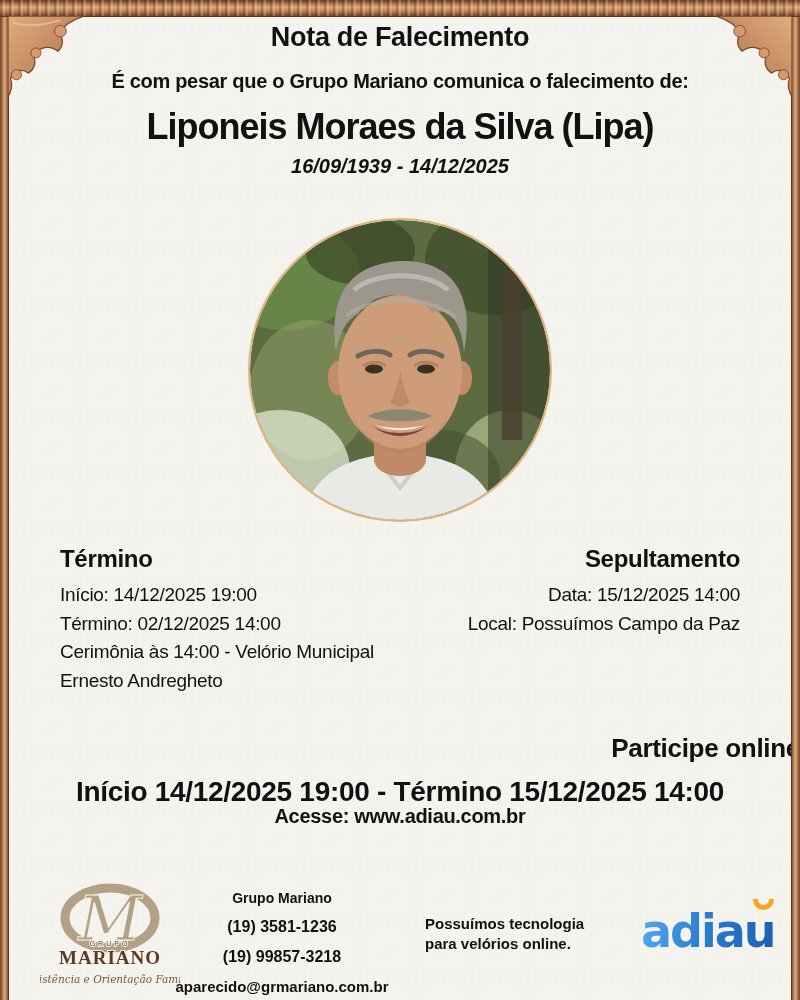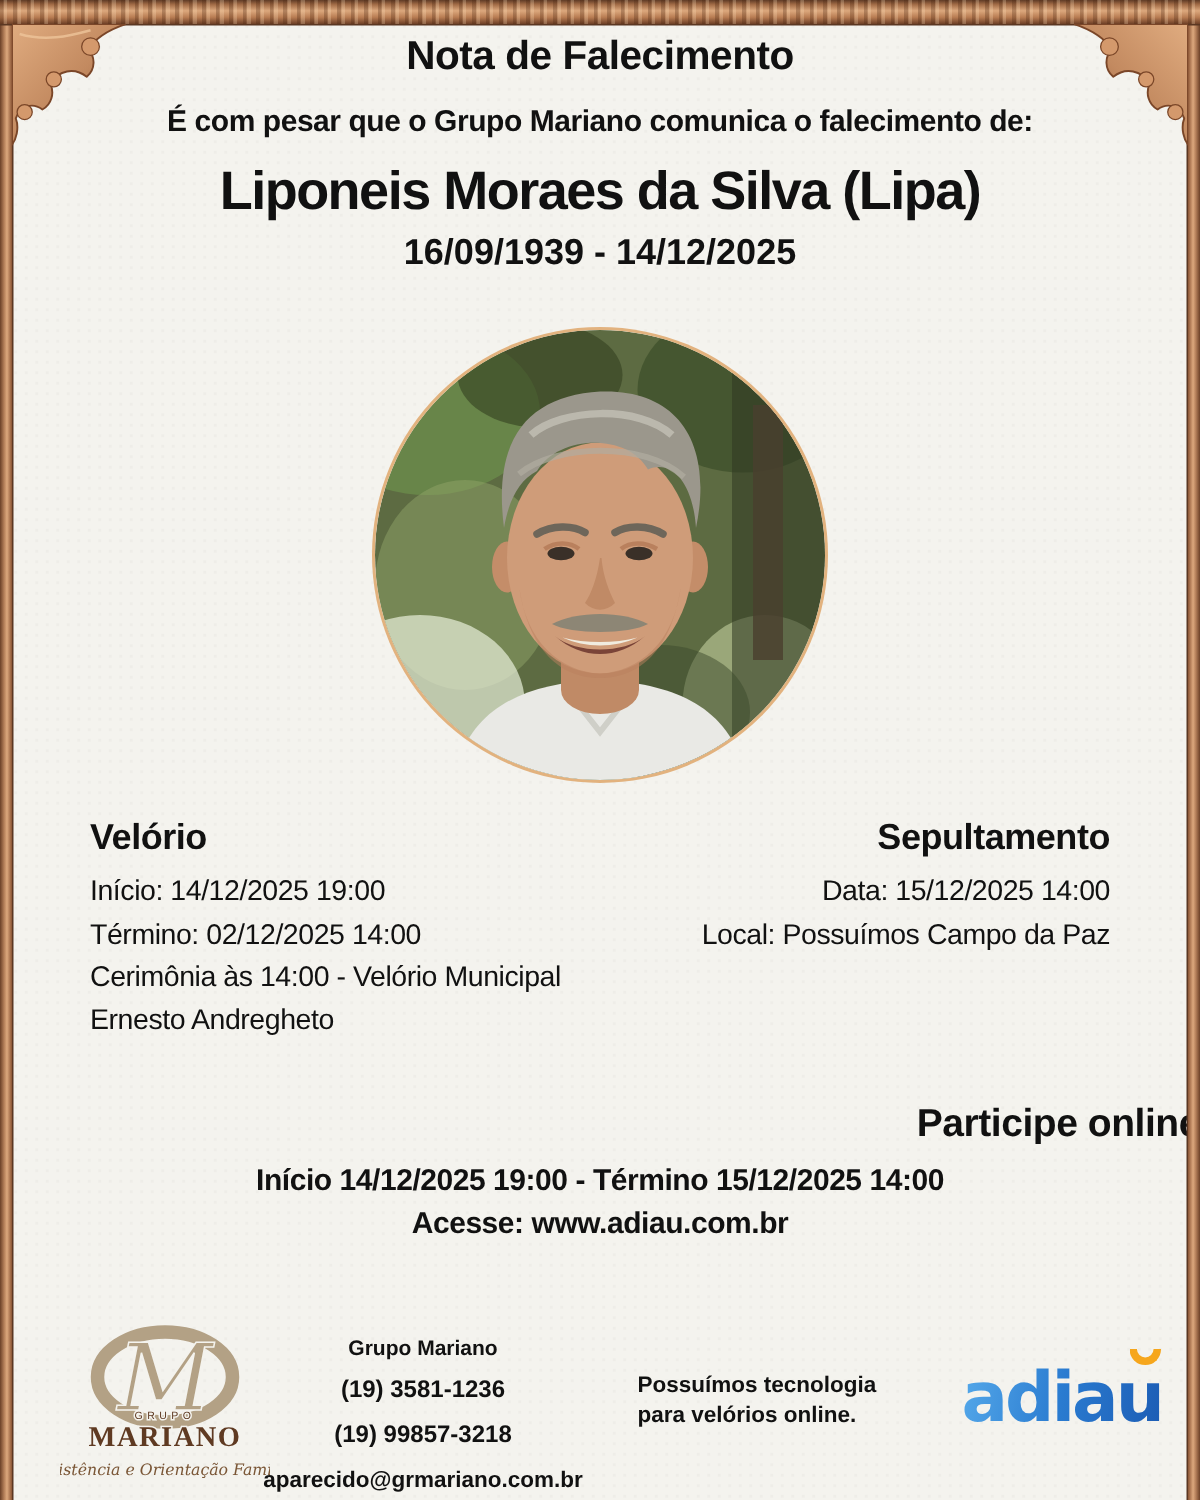--- a/index.html
+++ b/index.html
@@ -40,21 +40,21 @@
   }
   .corner{ position:absolute; top:16px; width:76px; height:104px; z-index:6; }
   .corner-left{ left:8px; }
   .corner-right{ right:8px; transform:scaleX(-1); }
 
   
   .centered{ position:absolute; left:0; width:100%; text-align:center; }
   .title{ top:22px; font-size:27px; font-weight:900; letter-spacing:-0.3px; }
   .intro{ top:70px; font-size:20px; font-weight:900; letter-spacing:-0.3px; }
   .name { top:106px; font-size:36px; font-weight:900; letter-spacing:-1px; }
-  .dates{ top:155px; font-size:24px; font-weight:900; }
+  .dates{ top:155px; font-size:20px; font-weight:900;font-style:italic; }
 
   
   .photo-wrap{
     position:absolute; top:220px; left:250px; width:300px; height:300px;
     border-radius:50%;
     box-shadow:0 0 0 2px #e2b27e;
     overflow:hidden;
   }
   .photo-wrap svg{ display:block; width:100%; height:100%; }
 
@@ -63,21 +63,21 @@
     position:absolute; top:546px; left:60px; right:60px;
     display:flex; justify-content:space-between;
   }
   .col{ width:340px; }
   .col-right{ text-align:right; }
   .col-heading{ font-size:24px; font-weight:900; letter-spacing:-0.3px; line-height:1.1; margin-bottom:9px; }
   .col-line{ font-size:19px; font-weight:400; letter-spacing:-0.3px; line-height:28.5px; }
 
   
   .online-heading{ top:733px; font-size:26px; font-weight:900; letter-spacing:-0.3px;text-align:right; }
-  .online-schedule{ top:776px; font-size:20px; font-weight:900; letter-spacing:-0.3px; }
+  .online-schedule{ top:776px; font-size:28px; font-weight:900; letter-spacing:-0.3px; }
   .online-access{ top:805px; font-size:20px; font-weight:900; letter-spacing:-0.3px; }
 
   
   .footer{ position:absolute; top:878px; left:0; right:0; height:118px; }
   .mariano-logo{ position:absolute; left:40px; top:2px; width:140px; height:112px; }
   .contact{ position:absolute; left:172px; top:12px; width:220px; text-align:center; }
   .contact-company{ font-size:14px; font-weight:900; }
   .contact-phone{ font-size:16px; font-weight:900; margin-top:12px; }
   .contact-email{ font-size:15px; font-weight:900; margin-top:12px; white-space:nowrap; }
   .tech-note{ position:absolute; left:425px; top:36px; width:180px; font-size:15px; font-weight:900; line-height:20px; }
@@ -178,21 +178,21 @@
         <path d="M118,196 C134,187 166,187 182,196 C170,203 130,203 118,196 Z" fill="#8d8675"></path>
 
         <path d="M120,204 C138,220 162,220 180,204 C166,216 134,216 120,204 Z" fill="#7a4438"></path>
         <path d="M125,205 C140,212 160,212 175,205 C160,209 140,209 125,205 Z" fill="#f0ece0"></path>
       </g>
     </svg>
   </div>
 
   <div class="columns">
     <div class="col">
-      <div class="col-heading">Velório</div>
+      <div class="col-heading">Término</div>
       <div class="col-line">Início: 14/12/2025 19:00</div>
       <div class="col-line">Término: 02/12/2025 14:00</div>
       <div class="col-line">Cerimônia às 14:00 - Velório Municipal Ernesto Andregheto</div>
     </div>
     <div class="col col-right">
       <div class="col-heading">Sepultamento</div>
       <div class="col-line">Data: 15/12/2025 14:00</div>
       <div class="col-line">Local: Possuímos Campo da Paz</div>
     </div>
   </div>

